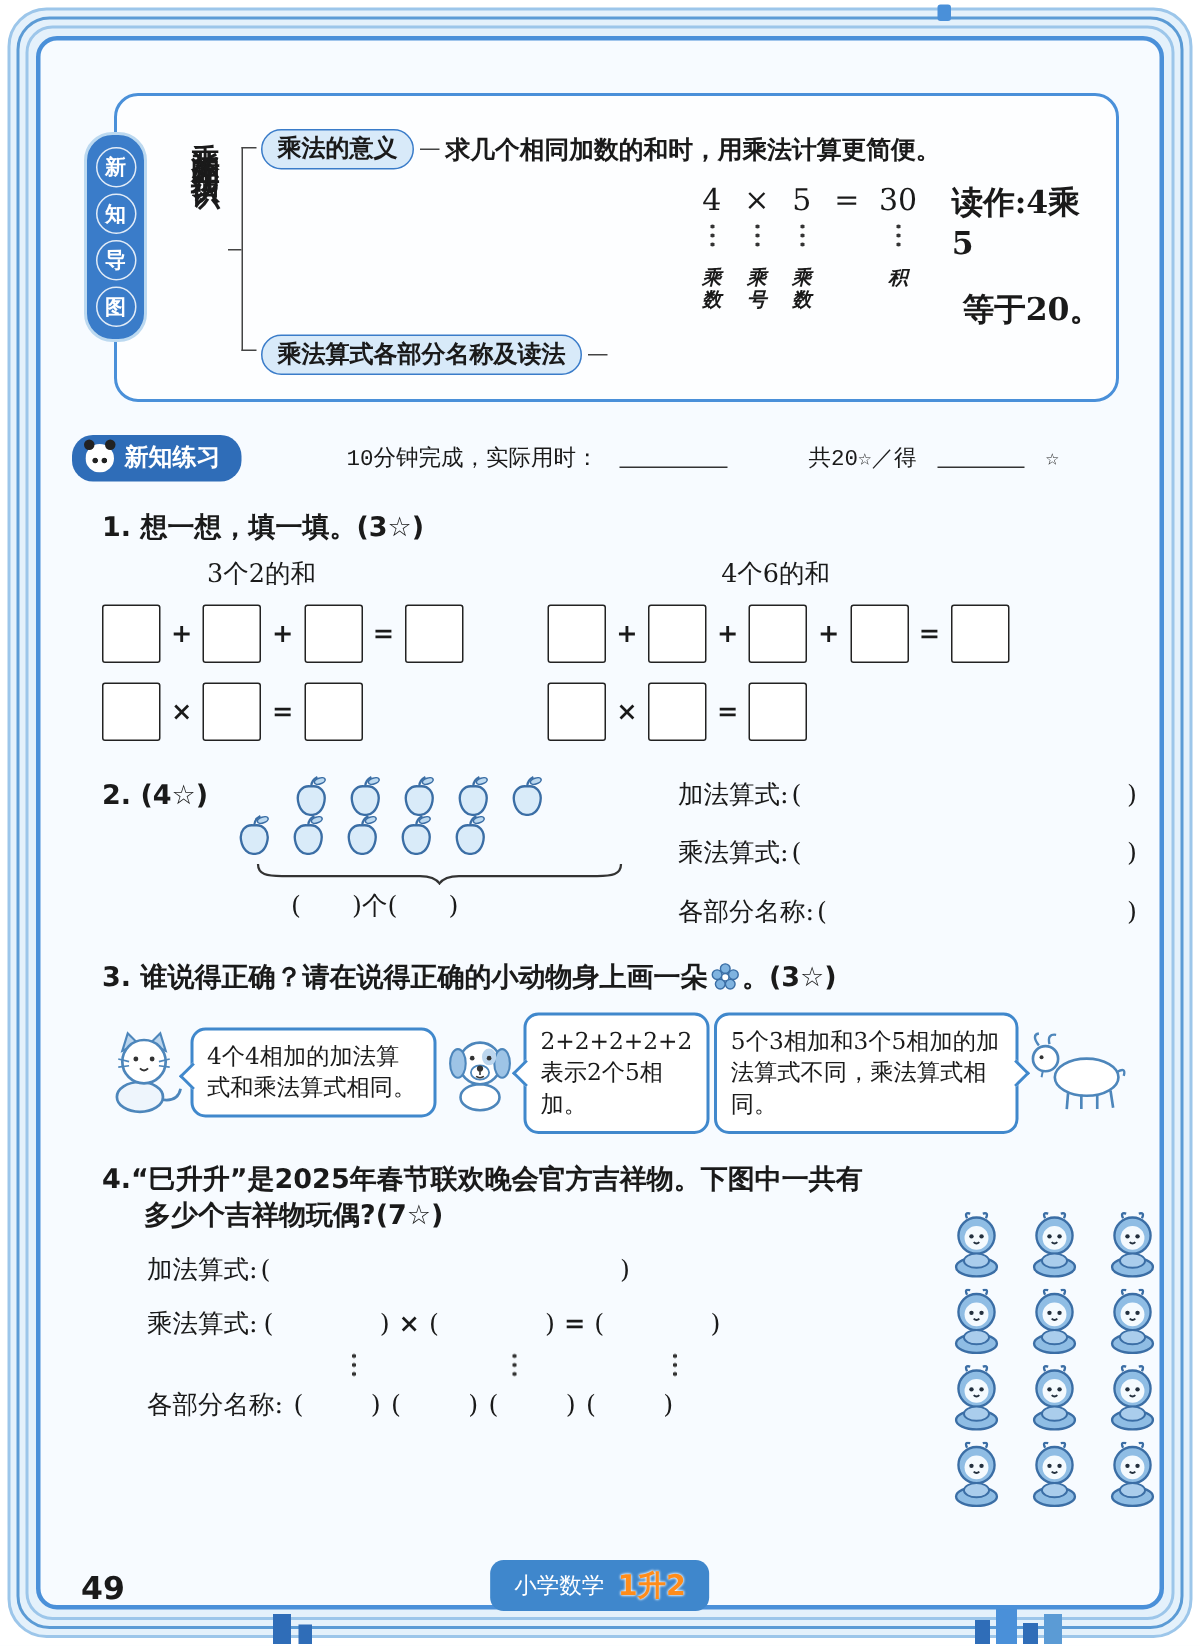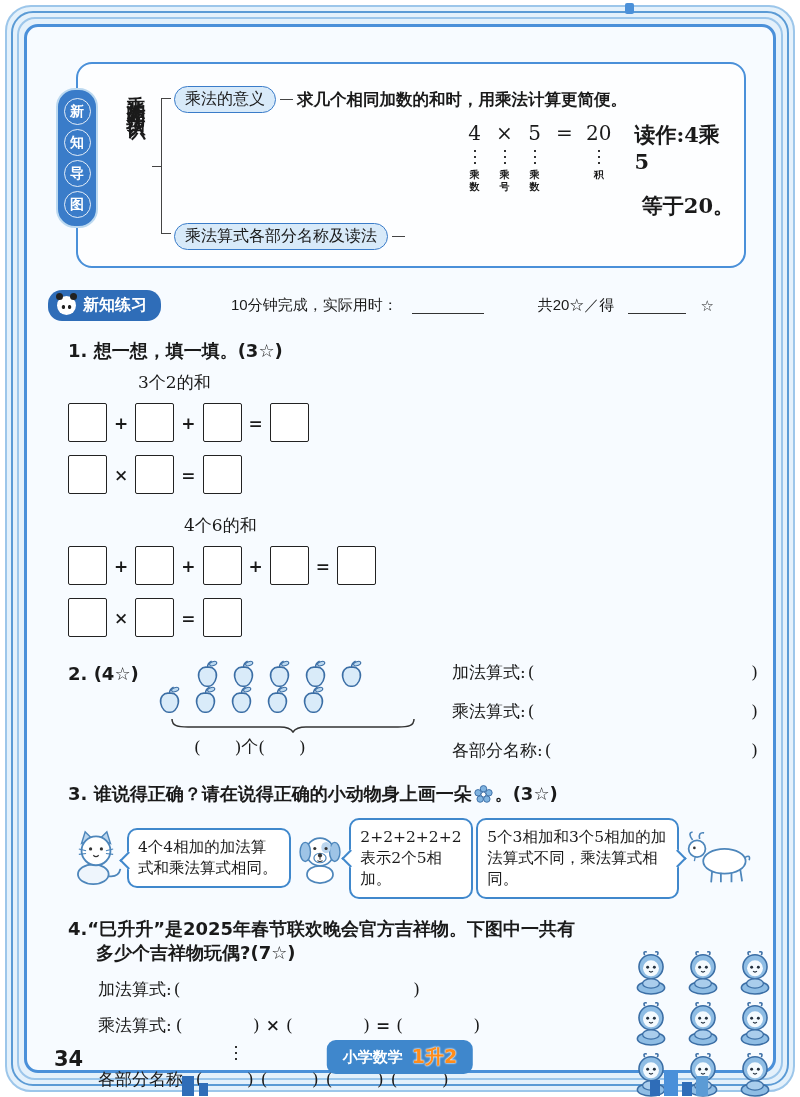--- a/index.html
+++ b/index.html
@@ -23,58 +23,58 @@
   .topic{writing-mode:vertical-rl;text-orientation:upright;font-size:19px;font-weight:bold;
          letter-spacing:4px;margin-left:16px;align-self:center;height:172px;}
   .bracket{position:relative;width:20px;flex-shrink:0;margin:0 2px;}
   .bracket i{position:absolute;display:block;border-top:1.6px solid #444;}
   .bracket .bv{left:9px;top:26px;bottom:26px;border-top:none;border-left:1.6px solid #444;width:0;}
   .bracket .bt{left:9px;top:26px;width:10px;}
   .bracket .bb{left:9px;bottom:26px;width:10px;}
   .bracket .bm{left:0;top:50%;width:9px;}
   .map-right{position:relative;flex:1;}
   .pill{background:#d8eaf9;border:1.6px solid #3a7cc9;border-radius:14px;padding:2px 10px;
-        font-weight:normal;font-size:16px;white-space:nowrap;}
+        font-weight:bold;font-size:16px;white-space:nowrap;}
   .cdash{width:13px;border-top:1.6px solid #444;margin:0 4px;flex-shrink:0;}
   .branch1{display:flex;align-items:center;margin-top:14px;}
   .branch1-text{font-family:"DejaVu Serif",serif;font-size:16.5px;font-weight:bold;}
   .eq-block{display:flex;margin:8px 0 0 292px;}
   .eq-col{display:flex;flex-direction:column;align-items:center;margin-right:13px;}
   .eq-top{font-family:"DejaVu Serif",serif;font-size:20px;}
   .vdots{width:4px;height:18px;margin-top:3px;
          background-image:radial-gradient(circle,#333 1.2px,transparent 1.5px);
          background-size:4px 6px;background-repeat:repeat-y;}
-  .eq-label{margin-top:3px;font-weight:bold;font-size:10px;width:17px;line-height:1.15;
-            text-align:center;word-break:break-all;}
+  .eq-label{margin-top:13px;font-weight:bold;font-size:13px;width:17px;line-height:1.15;
+            text-align:center;word-break:break-all;font-style:italic;}
   .hid{visibility:hidden;}
   .eq-read{margin-left:10px;font-family:"DejaVu Serif",serif;font-size:21px;font-weight:bold;}
   .eq-read .r2{margin-top:18px;text-align:right;}
   .branch2{position:absolute;left:0;bottom:10px;display:flex;align-items:center;}
 
   
   .phead{display:flex;align-items:center;margin:22px 0 0 6px;}
   .phead-badge{display:inline-flex;align-items:center;gap:7px;background:#2f6db8;color:#fff;
                border-radius:14px;padding:5px 14px 5px 9px;font-weight:bold;font-size:16px;}
   .panda{width:19px;height:19px;border-radius:50%;position:relative;flex-shrink:0;
          background:radial-gradient(circle at 34% 58%,#222 1.6px,transparent 2.1px),
                     radial-gradient(circle at 66% 58%,#222 1.6px,transparent 2.1px),#fff;}
   .panda::before,.panda::after{content:"";position:absolute;top:-3px;width:7px;height:7px;
          background:#222;border-radius:50%;}
   .panda::before{left:-1px}.panda::after{right:-1px}
-  .timing{margin-left:70px;font-family:Liberation Sans, sans-serif;font-size:15px;display:flex;
-          align-items:center;gap:14px;}
+  .timing{margin-left:70px;font-family:Liberation Mono, monospace;font-size:15px;display:flex;
+          align-items:flex-start;gap:14px;}
   .blank{display:inline-block;border-bottom:1.4px solid #333;height:15px;}
   .blank.w72{width:72px}.blank.w58{width:58px}
 
   
   .qtitle{font-size:18px;font-weight:bold;}
 
   
   .q1{margin:18px 0 0 26px;}
-  .q1-cols{display:flex;gap:20px;margin-top:8px;flex-direction:column;}
+  .q1-cols{display:flex;gap:56px;margin-top:8px;}
   .q1-label{font-size:17px;font-family:"DejaVu Serif",serif;margin-bottom:9px;}
   .q1-col.left .q1-label{margin-left:70px;}
   .q1-col.right .q1-label{margin-left:116px;}
   .box-row{display:flex;align-items:center;gap:5px;}
   .box-row + .box-row{margin-top:13px;}
   .sq{width:37px;height:37px;border:1.6px solid #222;background:#fff;border-radius:2px;}
   .op{font-family:"DejaVu Serif",serif;font-size:17px;font-weight:600;margin:0 2px;}
 
   
   .q2{display:flex;margin:22px 0 0 26px;}
@@ -125,21 +125,21 @@
   .dr-op{width:15px;}
   .q4-parts{display:flex;align-items:baseline;margin-top:3px;}
   .pb-sm{width:58px;display:flex;justify-content:space-between;margin-left:7px;}
   .mascots{display:grid;grid-template-columns:repeat(3,46px);gap:7px 6px;margin:34px 0 0 8px;}
   .mascot{width:38px;height:44px;}
 
   
   .footer-num{position:absolute;left:54px;bottom:26px;font-size:21px;font-weight:bold;}
   .ribbon{position:absolute;left:50%;bottom:23px;transform:translateX(-50%);background:#3f87cc;
           border-radius:9px;padding:4px 16px;display:flex;align-items:center;gap:9px;}
-  .series{color:#fff;font-weight:bold;font-size:15px;}
+  .series{color:#fff;font-weight:normal;font-size:15px;}
   .level{color:#ff8c1a;font-weight:bold;font-size:19px;text-shadow:0 0 2px #fff,0 0 2px #fff;}
   .deco-top{position:absolute;top:3px;right:166px;width:9px;height:11px;background:#4a90d9;border-radius:2px;}
   .deco-bl{position:absolute;bottom:1px;left:182px;display:flex;align-items:flex-end;gap:5px;}
   .deco-bl i{display:block;background:#2f6db8;}
   .deco-br{position:absolute;bottom:1px;right:92px;display:flex;align-items:flex-end;gap:4px;}
   .deco-br i{display:block;}
 </style>
 </head>
 <body>
 
@@ -207,21 +207,21 @@
             <span class="eq-top">5</span>
             <span class="vdots"></span>
             <span class="eq-label">乘数</span>
           </div>
           <div class="eq-col">
             <span class="eq-top">=</span>
             <span class="vdots hid"></span>
             <span class="eq-label hid"></span>
           </div>
           <div class="eq-col">
-            <span class="eq-top">20</span>
+            <span class="eq-top">30</span>
             <span class="vdots"></span>
             <span class="eq-label">积</span>
           </div>
           <div class="eq-read">
             <div class="r1">读作:4乘5</div>
             <div class="r2">等于20。</div>
           </div>
         </div>
         <div class="branch2">
           <span class="pill">乘法算式各部分名称及读法</span>
@@ -519,21 +519,21 @@
             <use href="#sym-mascot"></use>
           </svg>
         <svg class="mascot">
             <use href="#sym-mascot"></use>
           </svg>
       </div>
     </div>
 
   </div>
 
-  <div class="footer-num">34</div>
+  <div class="footer-num">49</div>
   <div class="ribbon">
     <span class="series">小学数学</span>
     <span class="level">1升2</span>
   </div>
 
   <div class="deco-top"></div>
   <div class="deco-bl">
     <i style="width:12px;height:20px"></i>
       <i style="width:9px;height:13px"></i>
   </div>

